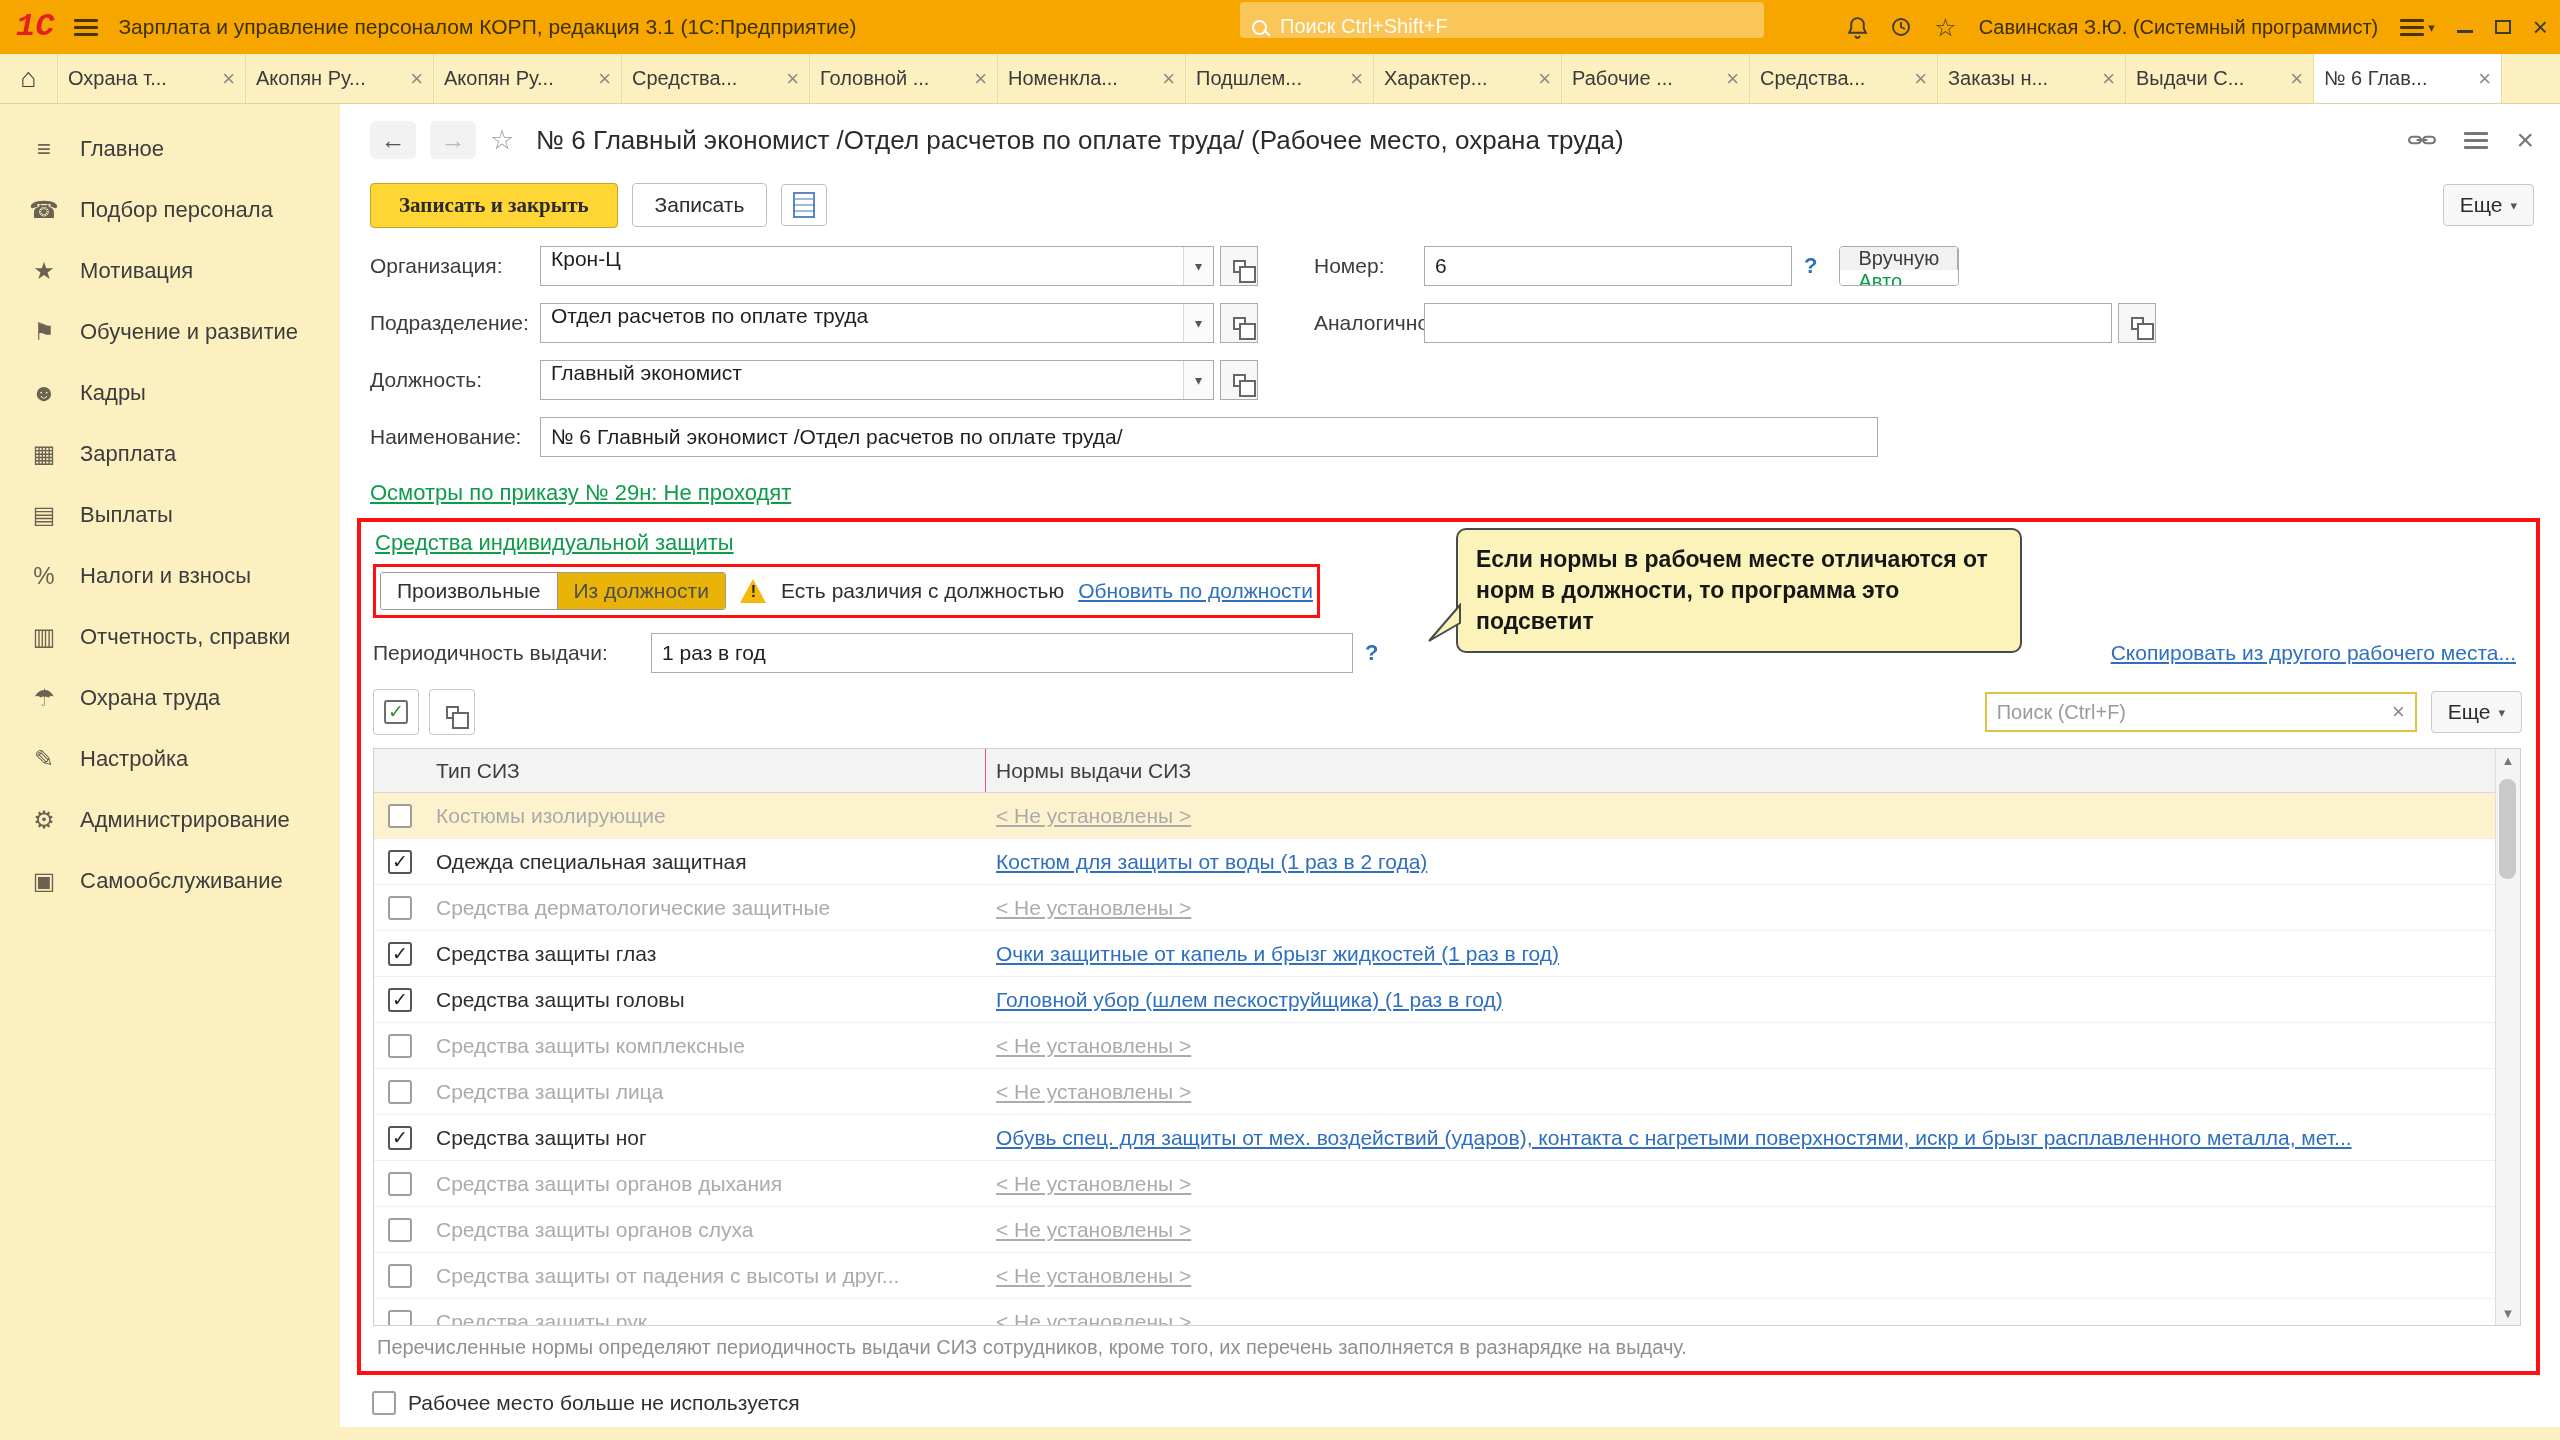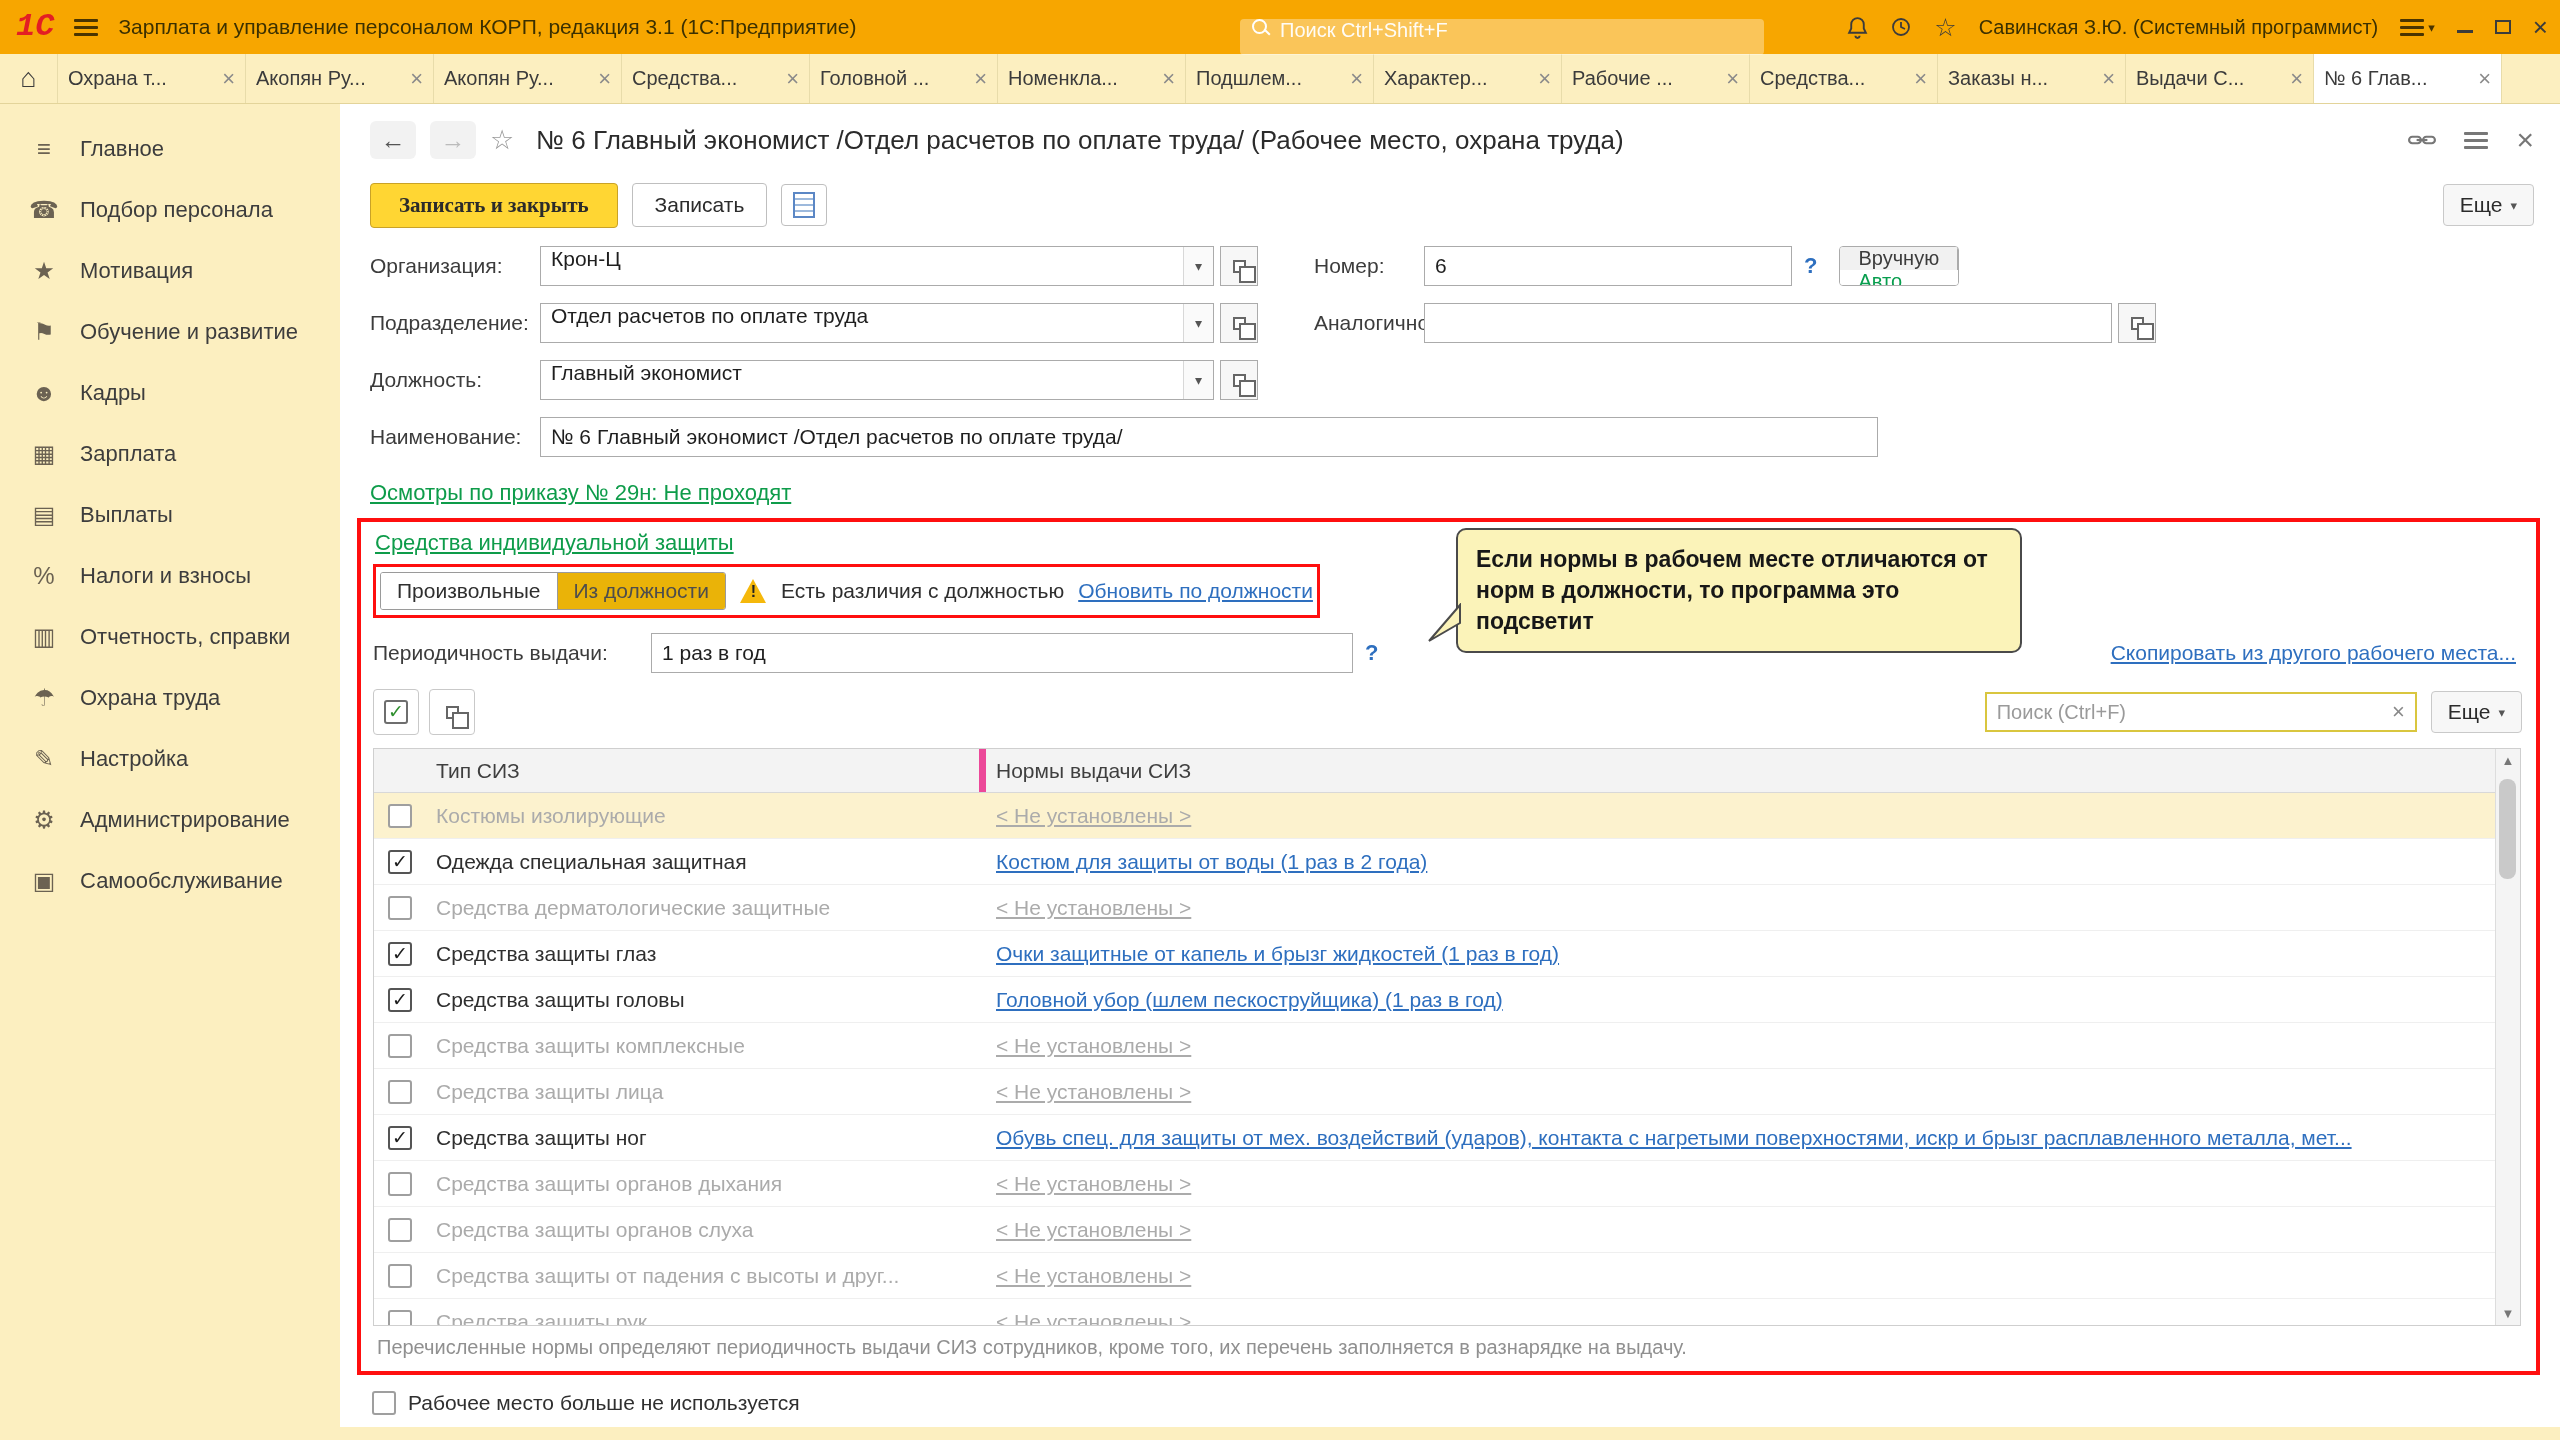--- a/index.html
+++ b/index.html
@@ -7,21 +7,21 @@
   body{font-family:"Liberation Sans","DejaVu Sans",sans-serif;background:#FCEFC0;color:#333;font-size:21px;}
   a{cursor:pointer;}
 
   
   .topbar{position:relative;height:54px;background:#F7A600;display:flex;align-items:center;padding:0 16px;gap:20px;}
   .logo{font-family:Liberation Mono, monospace;font-style:italic;font-weight:bold;color:#E31E24;font-size:32px;line-height:1;}
   .hamb{display:flex;flex-direction:column;gap:4px;cursor:pointer;}
   .hamb b{display:block;width:24px;height:3px;background:#4a3400;border-radius:1px;}
   .hamb.gray b{background:#777;}
   .app-title{font-size:21px;color:#3b3000;white-space:nowrap;}
-  .top-search{position:absolute;left:1240px;top:19px;width:524px;height:36px;background:rgba(255,255,255,.35);border-radius:4px;display:flex;align-items:flex-start;padding:0 12px;gap:10px;}
+  .top-search{position:absolute;left:1240px;top:2px;width:524px;height:36px;background:rgba(255,255,255,.35);border-radius:4px;display:flex;align-items:flex-end;padding:0 12px;gap:10px;}
   .mag{position:relative;width:18px;height:18px;flex-shrink:0;}
   .mag::before{content:"";position:absolute;left:0;top:0;width:11px;height:11px;border:2px solid #fff;border-radius:50%;}
   .mag::after{content:"";position:absolute;left:11px;top:12px;width:8px;height:2px;background:#fff;transform:rotate(45deg);}
   .top-search input{flex:1;background:transparent;border:none;outline:none;font-size:20px;color:#fff;font-family:inherit;}
   .top-search input::placeholder{color:rgba(255,255,255,.95);}
   .top-right{position:absolute;right:12px;top:0;height:54px;display:flex;align-items:center;gap:22px;}
   .tb-ico{display:flex;align-items:center;justify-content:center;cursor:pointer;}
   .star-glyph{font-size:25px;color:#3b3b3b;line-height:1;}
   .user-name{font-size:20px;color:#3b3000;white-space:nowrap;cursor:pointer;}
   .menu-arrow{display:flex;align-items:center;gap:4px;cursor:pointer;}
@@ -119,21 +119,21 @@
   .search-box input::placeholder{color:#9a9a9a;}
   .search-clear{color:#888;font-size:22px;line-height:1;cursor:pointer;}
   .tbl-toolbar .btn-more{margin-left:14px;}
 
   
   .tbl{position:relative;margin-top:12px;width:2148px;border:1px solid #CFCFCF;background:#fff;}
   .thead{display:flex;height:44px;background:#F3F3F3;border-bottom:1px solid #D8D8D8;align-items:center;padding-right:25px;}
   .th{font-size:21px;color:#3f3f3f;}
   .c-check{width:52px;display:flex;justify-content:center;flex-shrink:0;}
   .c-type{width:560px;padding-left:10px;flex-shrink:0;}
-  .thead .c-type{border-right:7px solid #ec4899;height:100%;display:flex;align-items:center;}
+  .thead .c-type{border-right:1px solid #ec4899;height:100%;display:flex;align-items:center;}
   .c-norm{flex:1;padding-left:10px;white-space:nowrap;overflow:hidden;}
   .tbody{height:532px;overflow:hidden;}
   .trow{display:flex;align-items:center;height:46px;border-bottom:1px solid #EFEFEF;padding-right:25px;cursor:pointer;}
   .trow.selected{background:#FCF2CE;}
   .cb{width:24px;height:24px;border:2px solid #9f9f9f;border-radius:3px;background:#fff;font-size:19px;line-height:20px;text-align:center;color:#1d1d1d;font-weight:bold;flex-shrink:0;}
   .trow.checked .cb{border-color:#555;}
   .type-txt{font-size:21px;color:#2f2f2f;white-space:nowrap;overflow:hidden;}
   .muted{color:#ABABAB;}
   .norm-link{color:#2E6FBF;text-decoration:underline;font-size:21px;}
   .norm-empty{color:#ABABAB;text-decoration:underline;font-size:21px;}

